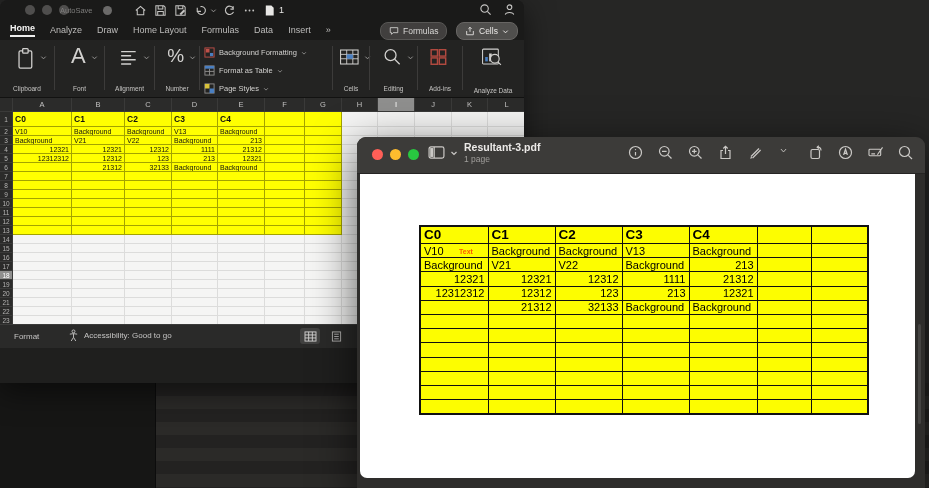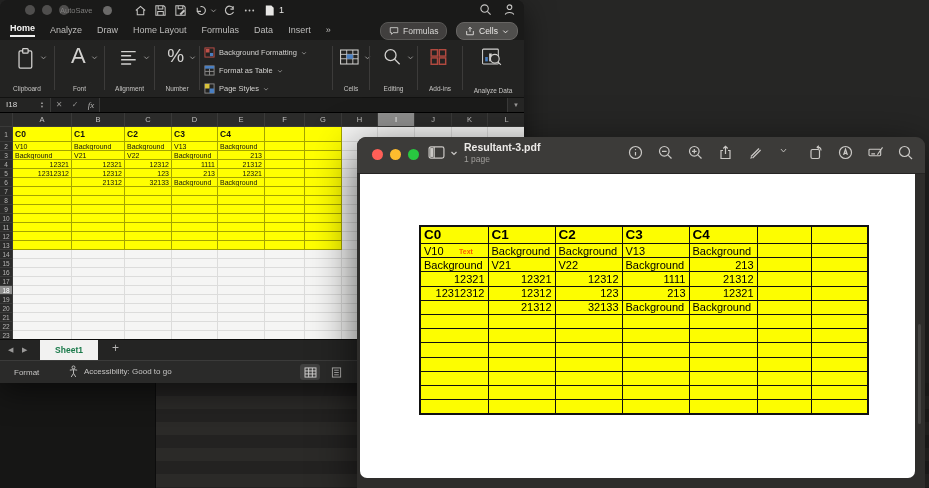--- a/index.html
+++ b/index.html
@@ -378,32 +378,20 @@
               <rect x="5" y="11" width="3" height="5" fill="#4a7fc1"></rect>
               <rect x="9.5" y="7" width="3" height="9" fill="#d2d1cf"></rect>
               <circle cx="16" cy="13" r="5" fill="#2c2c2b" stroke="#d2d1cf" stroke-width="1.3"></circle>
               <line x1="19.5" y1="16.5" x2="23" y2="20" stroke="#d2d1cf" stroke-width="1.3"></line>
             </svg>
           </span>
         <span class="rg-label" style="bottom:0">Analyze Data</span>
       </div>
     </div>
 
-    <div class="xl-fbar">
-      <div class="nbox">I18</div>
-      <div class="stepper">
-          <span>▲</span>
-          <span>▼</span>
-        </div>
-      <div class="fico">✕</div>
-      <div class="fico">✓</div>
-      <div class="fico fx">fx</div>
-      <div class="finput"></div>
-      <div class="fdrop">▼</div>
-    </div>
 
     <div class="xl-grid" id="excel-grid">
         <div class="xrow xhead">
           <div class="xcorner"></div>
           <div class="xch" style="width:59px">A</div>
           <div class="xch" style="width:53px">B</div>
           <div class="xch" style="width:47px">C</div>
           <div class="xch" style="width:46px">D</div>
           <div class="xch" style="width:47px">E</div>
           <div class="xch" style="width:40px">F</div>
@@ -754,26 +742,20 @@
           <div class="xc" style="width:40px"></div>
           <div class="xc" style="width:37px"></div>
           <div class="xc" style="width:36px"></div>
           <div class="xc" style="width:37px"></div>
           <div class="xc" style="width:37px"></div>
           <div class="xc" style="width:36px"></div>
           <div class="xc" style="width:38px"></div>
         </div>
       </div>
 
-    <div class="xl-sheetbar">
-      <span class="snav" style="left:8px">◀</span>
-      <span class="snav" style="left:22px">▶</span>
-      <div class="sheet-tab">Sheet1</div>
-      <span class="sheet-add">+</span>
-    </div>
 
     <div class="xl-statusbar">
       <span class="st-ready">Format</span>
       <div class="st-access">
         <span>
             <svg viewBox="0 0 12 14" width="11" height="13">
               <circle cx="6" cy="2.5" r="1.6" fill="none" stroke="#c5c4c3" stroke-width="1"></circle>
               <path d="M2 5.5 L6 5 L10 5.5 M6 5 V9 L3.5 13 M6 9 L8.5 13" fill="none" stroke="#c5c4c3" stroke-width="1"></path>
             </svg>
           </span>

